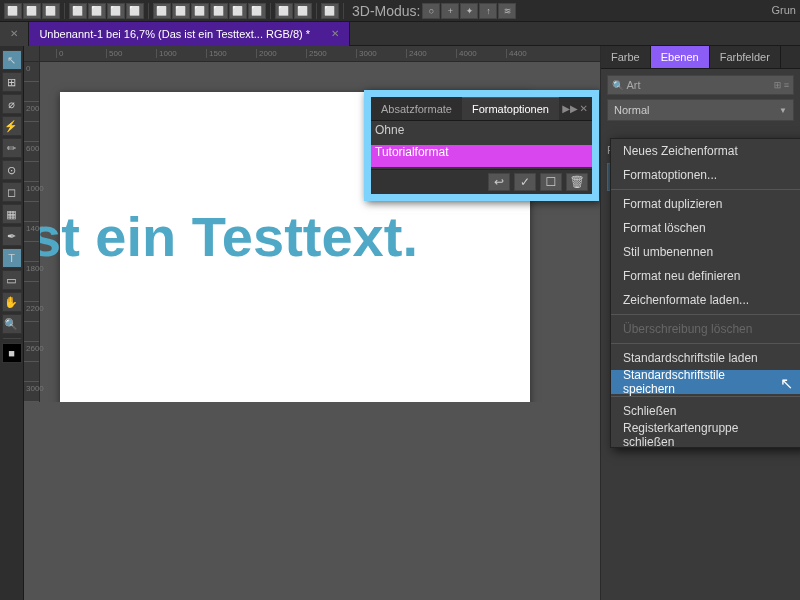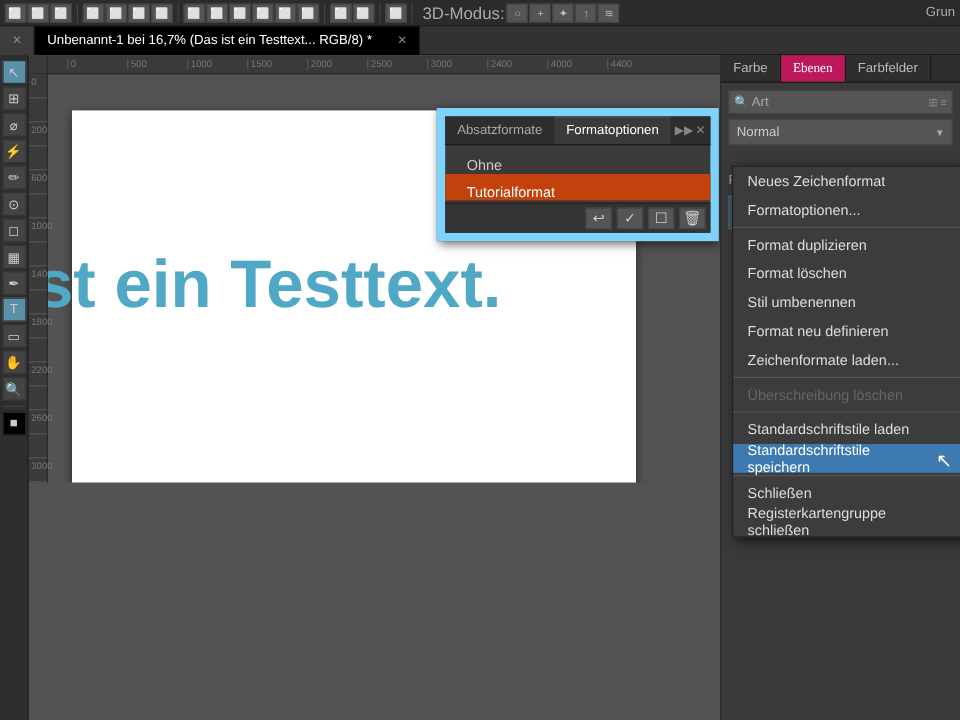--- a/index.html
+++ b/index.html
@@ -70,21 +70,21 @@
       display: flex;
       align-items: center;
       font-size: 11px;
       color: #bbb;
       border-right: 1px solid #1a1a1a;
       cursor: pointer;
       background: #3c3c3c;
       gap: 4px;
     }
     .tab.active {
-      background: #000000;
+      background: #4c1d95;
       color: #fff;
       gap: 21px;
     }
     .tab-close {
       font-size: 10px;
       color: #888;
       cursor: pointer;
     }
 
     
@@ -175,23 +175,22 @@
       border-bottom: 1px solid #1a1a1a;
     }
     .panel-tab {
       padding: 5px 10px;
       font-size: 11px;
       color: #bbb;
       cursor: pointer;
       border-right: 1px solid #1a1a1a;
     }
     .panel-tab.active {
-      background: #be185d;
+      background: #8b5cf6;
       color: #fff;
-      font-family: Liberation Serif, serif;
     }
     .panel-section {
       padding: 6px;
     }
     .panel-select-arrow {
       font-size: 8px;
       color: #aaa;
     }
     .search-row {
       display: flex;
@@ -356,29 +355,29 @@
     .format-panel-icon {
       font-size: 10px;
       color: #888;
       cursor: pointer;
     }
     .format-list {
       padding: 2px 0;
     }
     .format-item {
       height: 22px;
-      padding: 0 18px;
-      display: flex;
-      align-items: flex-end;
+      padding: 0 4px;
+      display: flex;
+      align-items: flex-start;
       font-size: 12px;
       color: #ccc;
       cursor: pointer;
     }
     .format-item.selected {
-      background: #c2410c;
+      background: #d946ef;
       color: #fff;
     }
     .format-panel-footer {
       display: flex;
       align-items: center;
       justify-content: flex-end;
       padding: 3px 4px;
       background: #333;
       border-top: 1px solid #222;
       gap: 4px;

